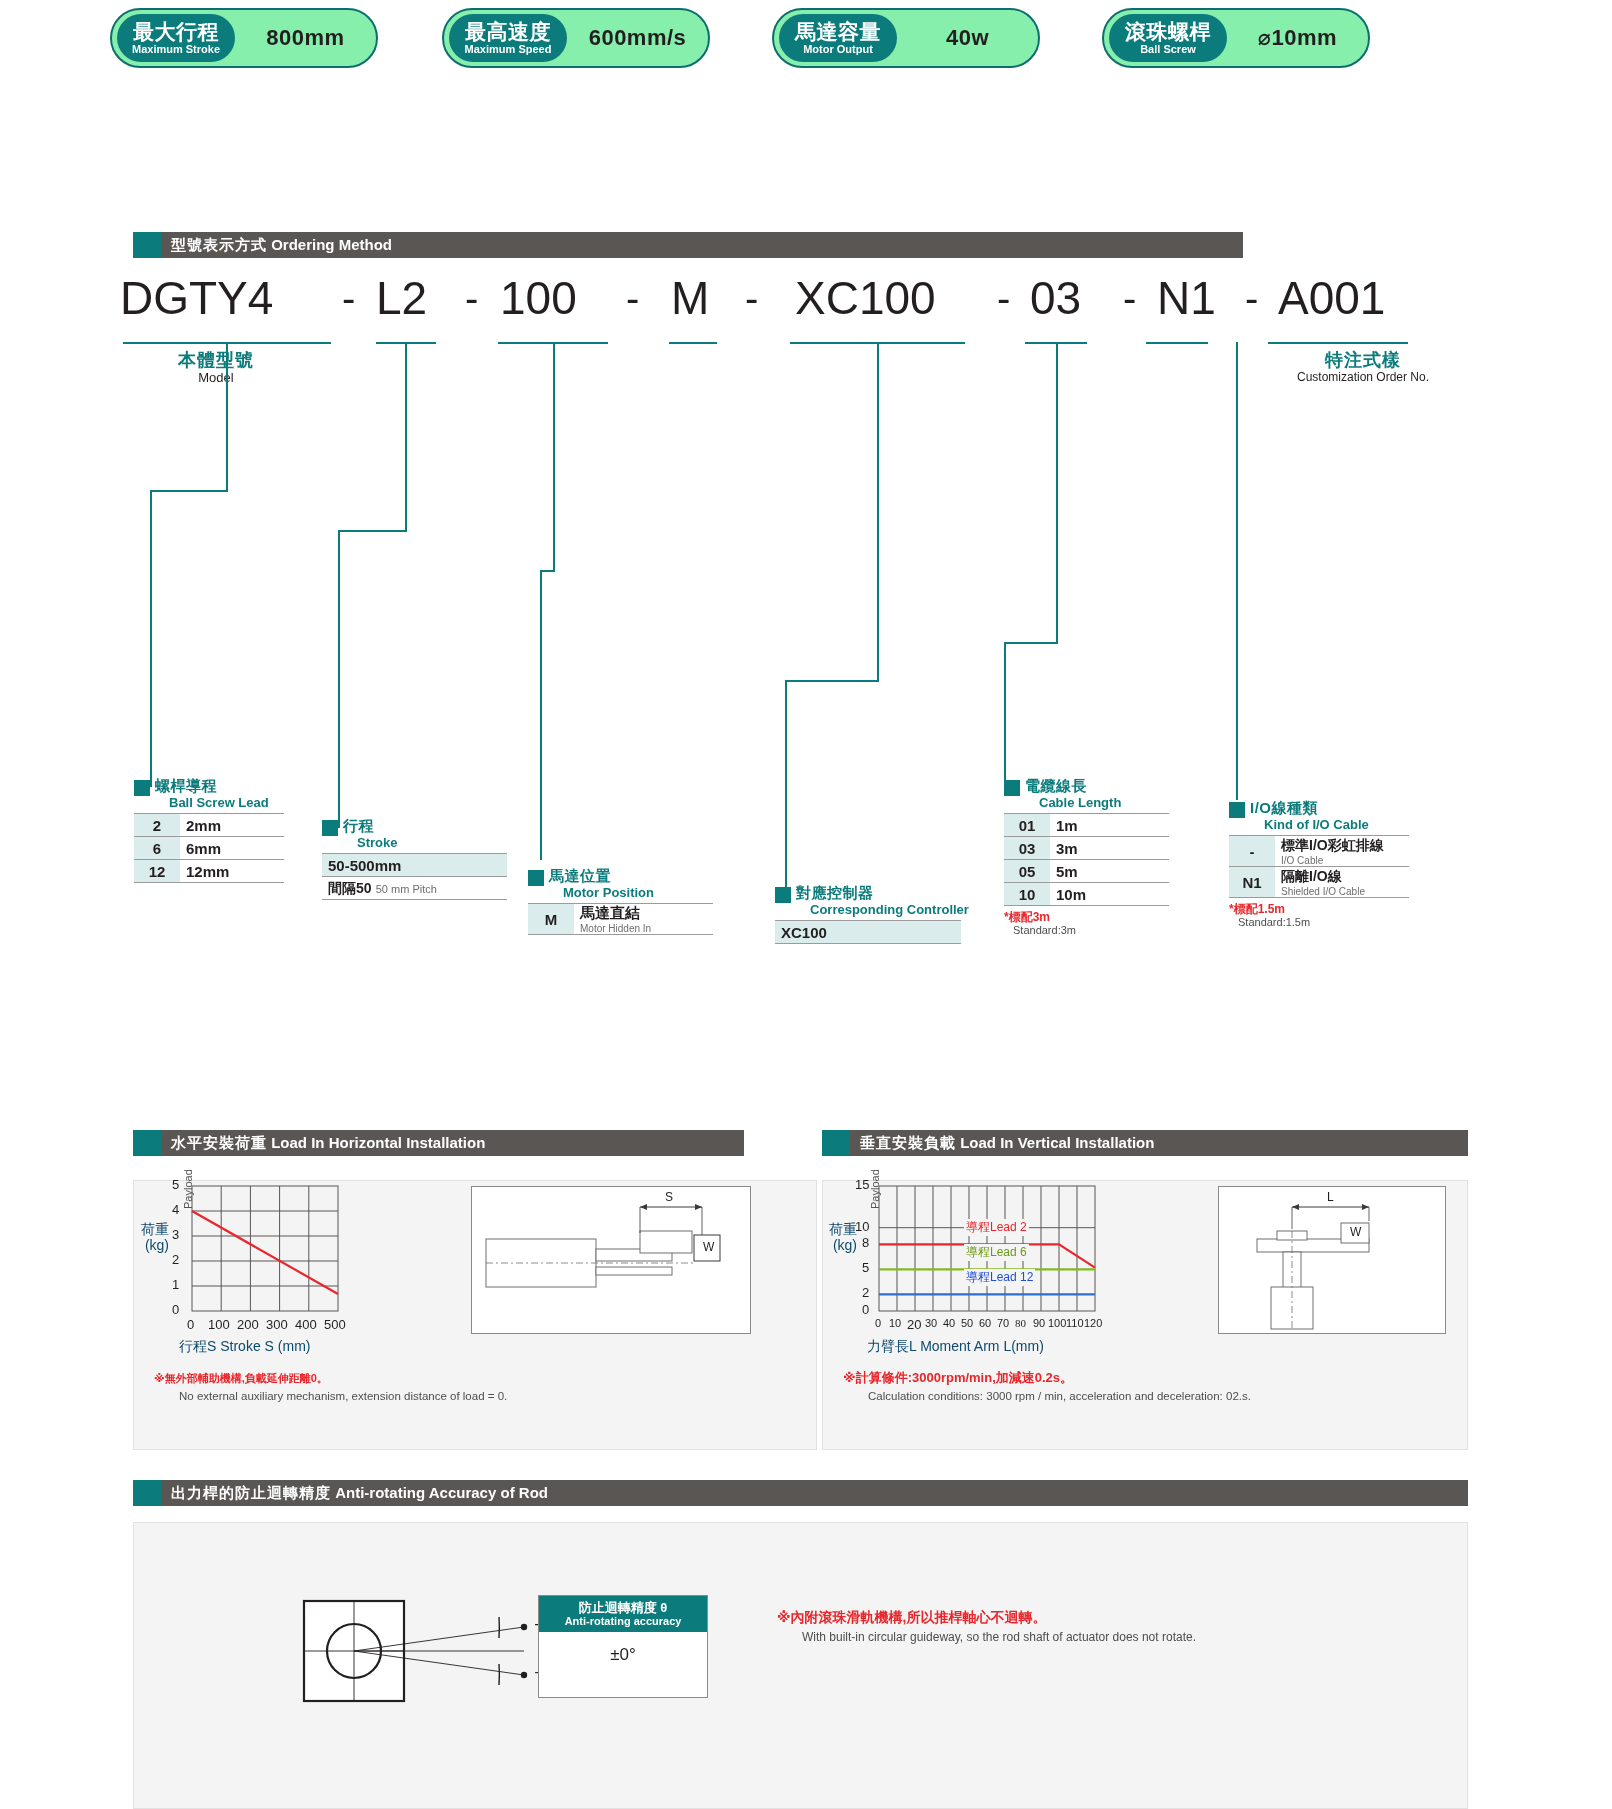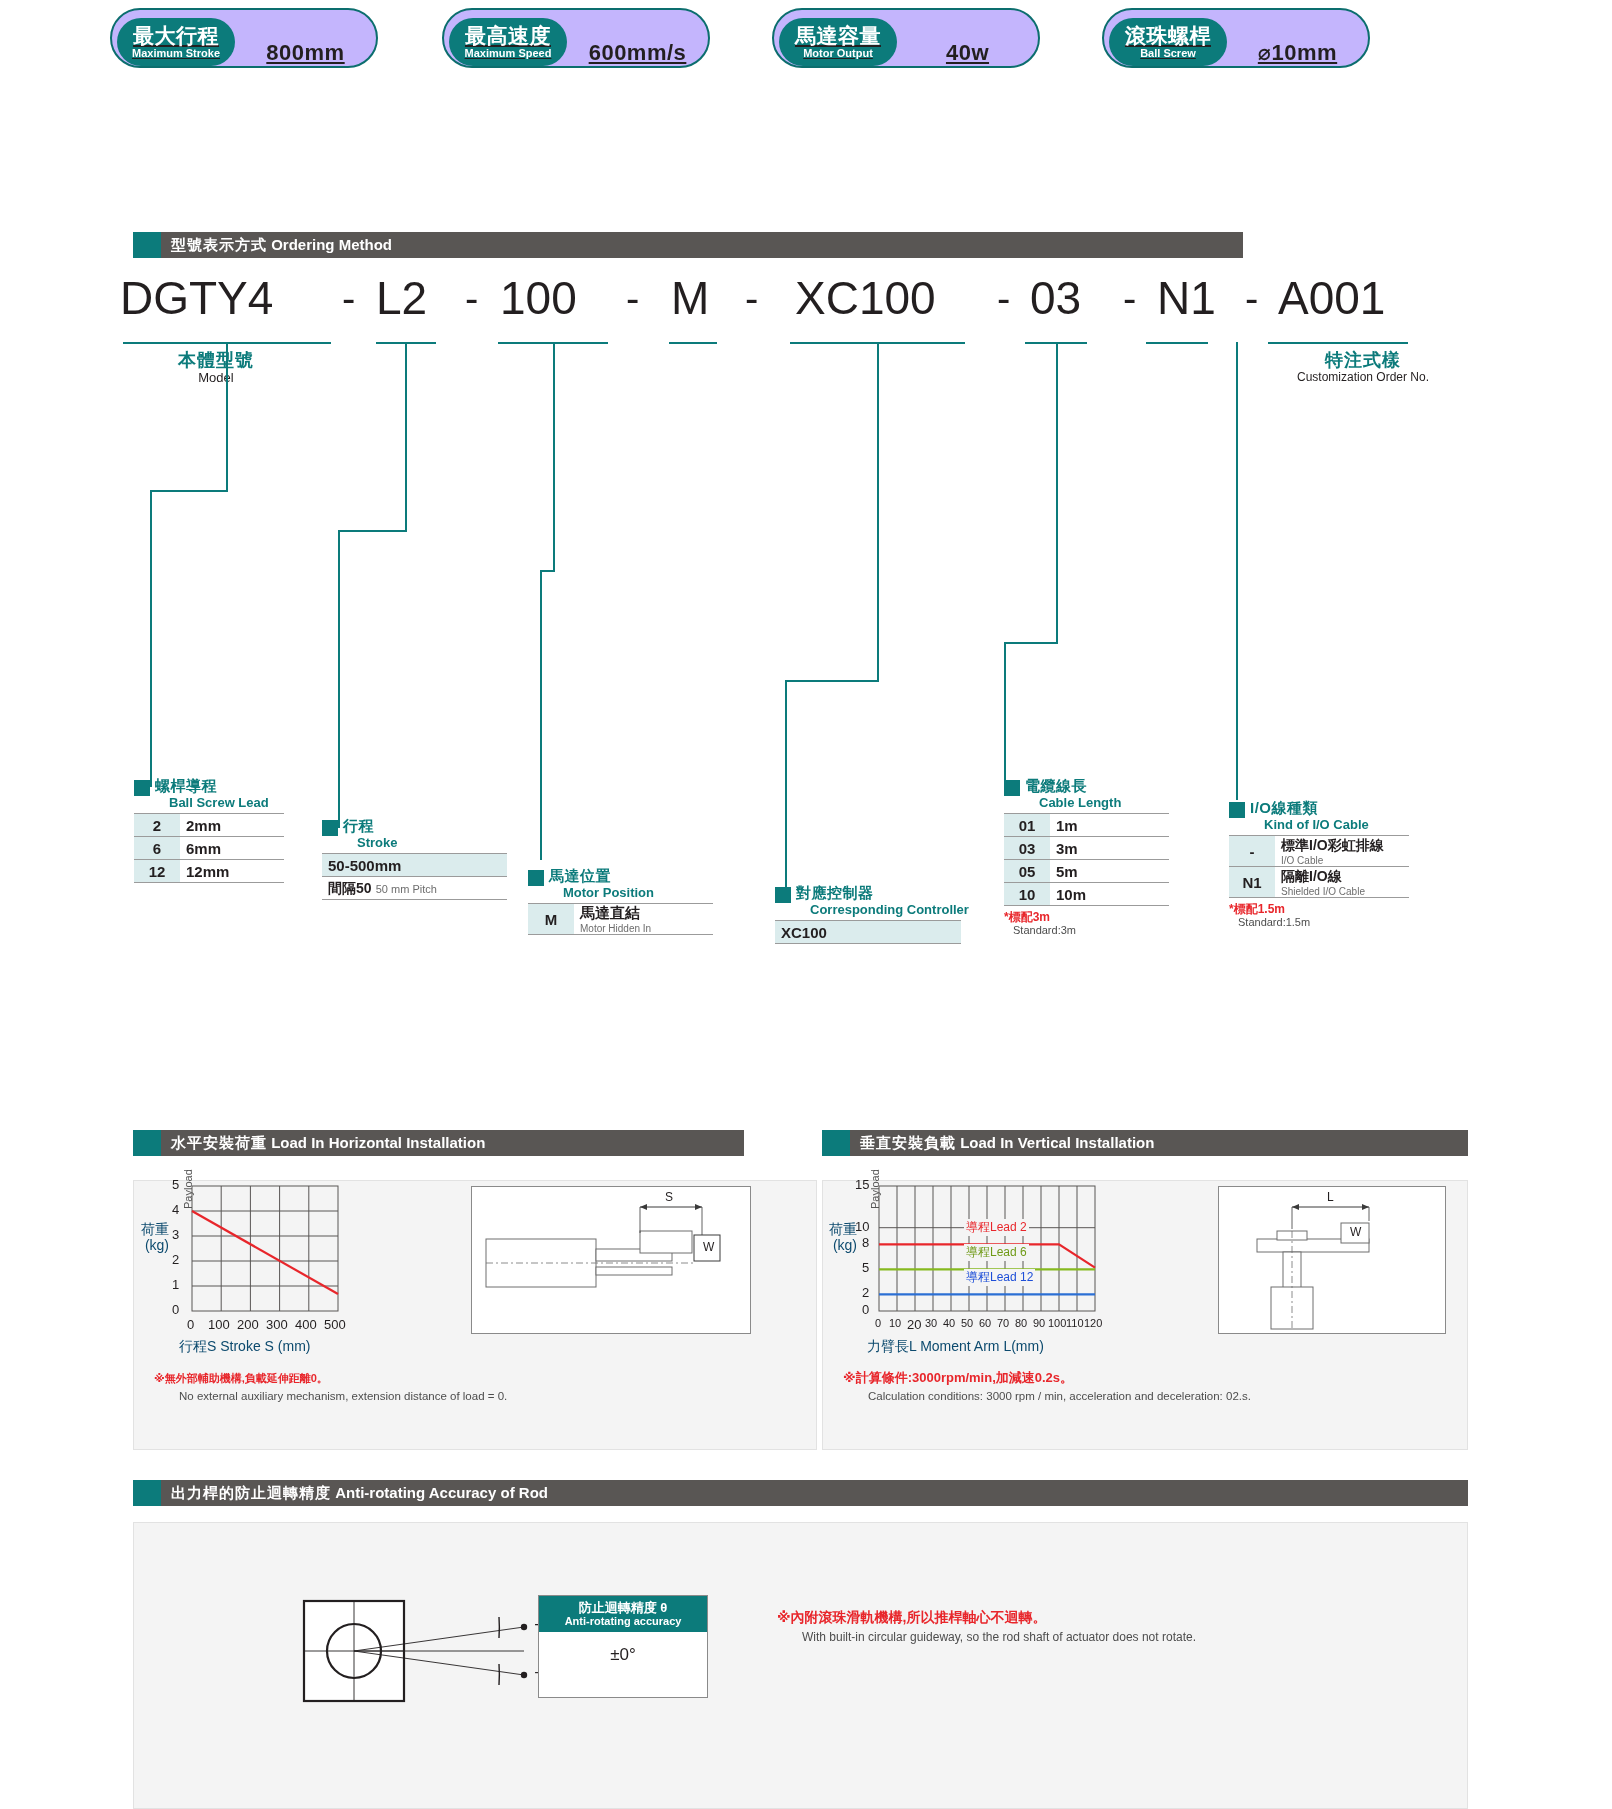--- a/index.html
+++ b/index.html
@@ -7,21 +7,21 @@
     width:1612px;height:1809px;position:relative;background:#ffffff;
     font-family:"Liberation Sans","DejaVu Sans",sans-serif;color:#231f20;
     -webkit-font-smoothing:antialiased;
   }
   .abs{position:absolute;}
 
   
   #spec-badges{position:absolute;left:110px;top:8px;width:1200px;height:64px;}
   .badge{
     position:absolute;top:0;height:60px;border:2px solid #0c6e6e;border-radius:30px;
-    background:#c4b5fd;display:flex;align-items:flex-end;box-sizing:border-box;text-decoration:underline;
+    background:#86efac;display:flex;align-items:center;box-sizing:border-box;
   }
   .badge-pill{
     height:48px;min-width:118px;border-radius:24px;background:#0c7b7b;
     margin-left:5px;display:flex;flex-direction:column;align-items:center;justify-content:center;
     color:#fff;padding:0 10px;box-sizing:border-box;
   }
   .badge-pill .cn{font-size:21px;font-weight:700;line-height:21px;letter-spacing:.5px;}
   .badge-pill .en{font-size:11px;font-weight:700;line-height:13px;margin-top:1px;}
   .badge-val{flex:1;text-align:center;font-size:22px;font-weight:700;color:#231f20;letter-spacing:.5px;}
 
@@ -459,21 +459,21 @@
   <span class="legend-lbl" style="left:96px;top:88px;color:#1d4ed8;">導程Lead 12</span>
 
   <span class="axis-num" style="left:52px;top:136px;font-size:11px;">0</span>
   <span class="axis-num" style="left:66px;top:136px;font-size:11px;">10</span>
   <span class="axis-num" style="left:84px;top:136px;font-size:13px;">20</span>
   <span class="axis-num" style="left:102px;top:136px;font-size:11px;">30</span>
   <span class="axis-num" style="left:120px;top:136px;font-size:11px;">40</span>
   <span class="axis-num" style="left:138px;top:136px;font-size:11px;">50</span>
   <span class="axis-num" style="left:156px;top:136px;font-size:11px;">60</span>
   <span class="axis-num" style="left:174px;top:136px;font-size:11px;">70</span>
-  <span class="axis-num" style="left:192px;top:136px;font-size:11px;">80</span>
+  <span class="axis-num" style="left:192px;top:136px;font-size:11px;font-family:Liberation Serif, serif;">80</span>
   <span class="axis-num" style="left:210px;top:136px;font-size:11px;">90</span>
   <span class="axis-num" style="left:225px;top:136px;font-size:11px;">100</span>
   <span class="axis-num" style="left:243px;top:136px;font-size:11px;">110</span>
   <span class="axis-num" style="left:261px;top:136px;font-size:11px;">120</span>
 
   <div class="ax-title" style="left:44px;top:157px;font-size:14px;">力臂長L  Moment Arm L(mm)</div>
 
   <div class="note-red" style="position:absolute;left:20px;top:190px;font-size:13px;">※計算條件:3000rpm/min,加減速0.2s。</div>
   <div class="note-blk" style="position:absolute;left:45px;top:209px;font-size:11.5px;">Calculation conditions: 3000 rpm / min, acceleration and deceleration: 02.s.</div>
 

